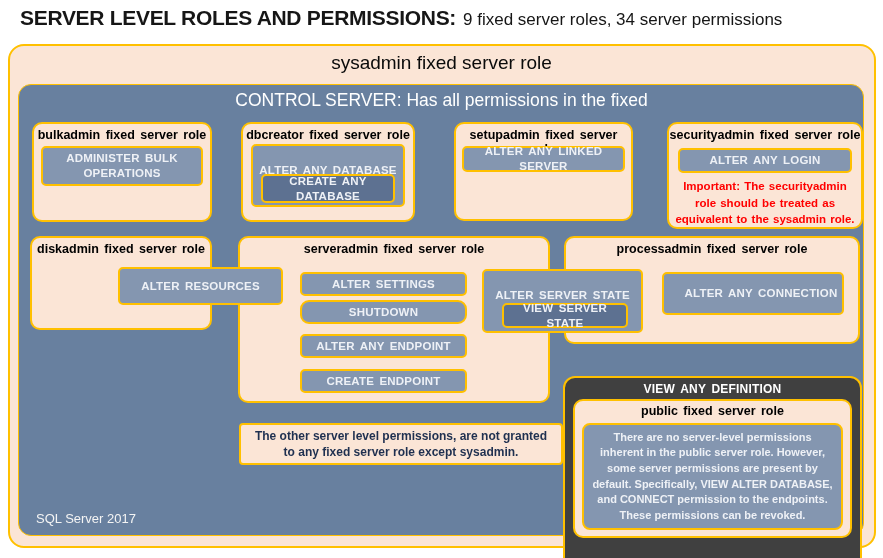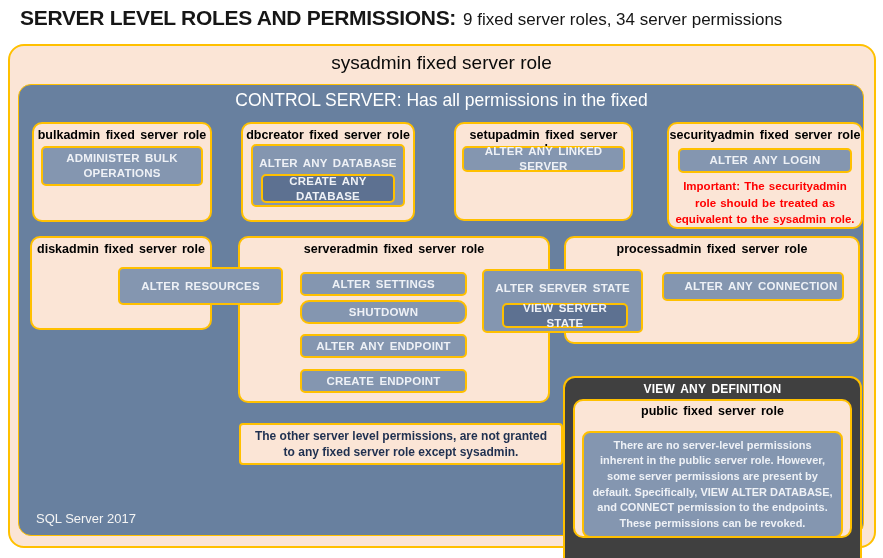--- a/index.html
+++ b/index.html
@@ -46,21 +46,21 @@
 
   
   .perm {
     position:absolute; background:#8496B0; border:2px solid #FFC000; border-radius:5px;
     color:#EEF1F6; font-weight:700; font-size:11.5px; letter-spacing:0.2px; word-spacing:2px;
     display:flex; align-items:center; justify-content:center; text-align:center;
     box-sizing:border-box; line-height:1.3; padding:1px 4px;
   }
   .perm.dark { background:#5D7191; }
   .perm.container { display:block; padding:0; }
-  .perm.container .perm-label { display:block; width:100%; text-align:center; margin-top:10px; }
+  .perm.container .perm-label { display:block; width:100%; text-align:center; margin-top:17px; }
 
   .warning {
     position:absolute; left:4px; top:54px; width:calc(100% - 8px); text-align:center;
     color:#FF0000; font-weight:700; font-size:11.5px; line-height:1.45; word-spacing:1px;
   }
 
   .note-box {
     position:absolute; left:239px; top:423px; width:324px; height:42px;
     background:#FBE5D6; border:2px solid #FFC000; border-radius:4px; box-sizing:border-box;
     display:flex; align-items:center; justify-content:center; text-align:center;
@@ -81,21 +81,21 @@
     background:#FBE5D6; border:2px solid #FFC000; border-radius:10px; box-sizing:border-box;
   }
   .public-title {
     position:absolute; left:0; top:3px; width:100%; text-align:center;
     font-size:12.5px; font-weight:700; color:#000; word-spacing:2px;
   }
   .public-body {
     position:absolute; left:7px; top:22px; width:261px; height:107px;
     background:#8496B0; border:2px solid #FFC000; border-radius:8px; box-sizing:border-box;
     color:#EEF1F6; font-weight:700; font-size:11px; line-height:1.42; text-align:center;
-    display:flex; align-items:center; justify-content:center; padding:2px 8px;margin-top:8px;
+    display:flex; align-items:center; justify-content:center; padding:2px 8px;
   }
   .overlay { z-index:5; }
 </style>
 </head>
 <body>
 
 <div class="canvas">
 
   <div class="page-title">
     <span class="main">SERVER LEVEL ROLES AND PERMISSIONS:</span><span class="sub">9 fixed server roles, 34 server permissions</span>
@@ -143,21 +143,21 @@
     <div class="perm" style="left:60px; top:96px;  width:167px; height:24px;">ALTER ANY ENDPOINT</div>
     <div class="perm" style="left:60px; top:131px; width:167px; height:24px;">CREATE ENDPOINT</div>
   </div>
   <div class="perm container overlay" style="left:482px; top:269px; width:161px; height:64px;">
     <span class="perm-label">ALTER SERVER STATE</span>
     <div class="perm dark" style="left:18px; top:32px; width:126px; height:25px;">VIEW SERVER STATE</div>
   </div>
 
   <div class="role" style="left:564px; top:236px; width:296px; height:108px;">
     <div class="role-title">processadmin fixed server role</div>
-    <div class="perm" style="left:96px; top:34px; width:182px; height:29px;padding-left:20px;">ALTER ANY CONNECTION</div>
+    <div class="perm" style="left:96px; top:34px; width:182px; height:43px;padding-left:20px;">ALTER ANY CONNECTION</div>
   </div>
 
   <div class="note-box">The other server level permissions, are not granted to any fixed server role except sysadmin.</div>
 
   <div class="public-box">
     <div class="public-banner">VIEW ANY DEFINITION</div>
     <div class="public-peach">
       <div class="public-title">public fixed server role</div>
       <div class="public-body">There are no server-level permissions inherent in the public server role. However, some server permissions are present by default. Specifically, VIEW ALTER DATABASE, and CONNECT permission to the endpoints. These permissions can be revoked.</div>
     </div>

